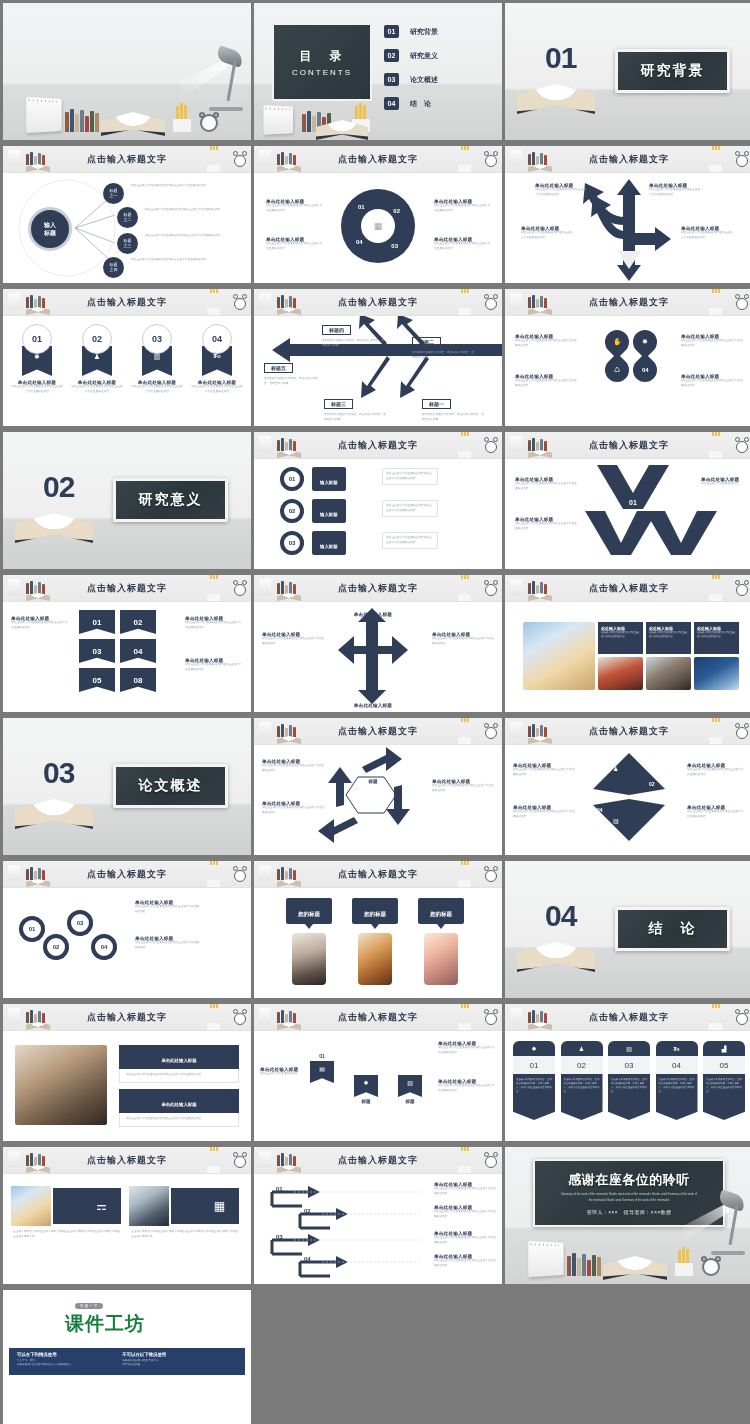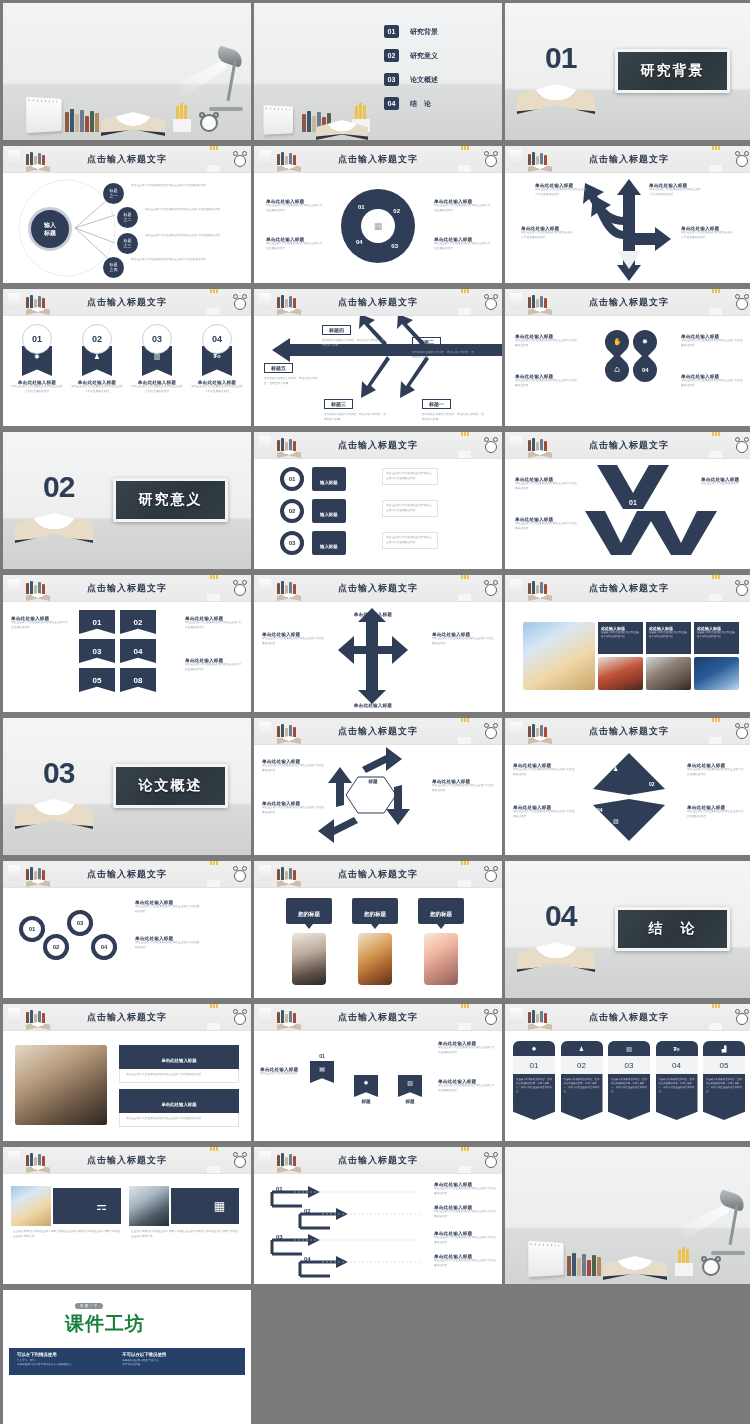--- a/index.html
+++ b/index.html
@@ -186,20 +186,24 @@
       <div class="clock">
         <div class="bell l"></div>
           <div class="bell r"></div>
           <div class="face"></div>
       </div>
     </div>
   </div>
 
   <div class="slide">
     <div class="scene">
+      <div style="position:absolute;left:18px;top:20px;width:100px;height:78px;background:linear-gradient(135deg,#39434a,#2c363d);border:2px solid #f3f3f3;display:flex;flex-direction:column;align-items:center;justify-content:center;">
+        <div style="color:#fff;font-size:12px;font-weight:bold;letter-spacing:3px">目　录</div>
+        <div style="color:#fff;font-size:8px;letter-spacing:2px;margin-top:3px">CONTENTS</div>
+      </div>
       <div style="position:absolute;right:12px;top:22px;width:106px;display:flex;flex-direction:column;gap:11px">
         <div style="display:flex;align-items:center;gap:11px">
           <span class="navy" style="width:15px;height:13px;border-radius:2px;display:flex;align-items:center;justify-content:center;color:#fff;font-size:7px;font-weight:bold">01</span>
           <span style="font-size:7px;font-weight:bold;color:#2f3d57">研究背景</span>
         </div>
         <div style="display:flex;align-items:center;gap:11px">
           <span class="navy" style="width:15px;height:13px;border-radius:2px;display:flex;align-items:center;justify-content:center;color:#fff;font-size:7px;font-weight:bold">02</span>
           <span style="font-size:7px;font-weight:bold;color:#2f3d57">研究意义</span>
         </div>
         <div style="display:flex;align-items:center;gap:11px">
@@ -1443,20 +1447,25 @@
         </div>
       <div style="position:absolute;right:6px;top:80px;width:62px">
         <div class="ph-title">单击此处输入标题</div>
         <div class="ph-body">请在这里输入您的主要叙述内容请在这里输入您的主要叙述内容</div>
         </div>
     </div>
   </div>
 
   <div class="slide">
     <div class="scene">
+      <div class="board">
+        <div class="board-title">感谢在座各位的聆听</div>
+        <div class="board-sub">Summary of the work of the minimalist Nordic wind work of the minimalist Nordic wind Summary of the work of the minimalist Nordic wind Summary of the work of the minimalist</div>
+        <div class="board-authors">答辩人：×××　指导老师：×××教授</div>
+      </div>
       <div class="lamp">
         <div class="beam"></div>
           <div class="head"></div>
           <div class="arm"></div>
           <div class="base"></div>
         </div>
       <div class="notepad"></div>
       <div class="books">
         <i style="height:20px;background:#8d5a46"></i>
           <i style="height:23px;background:#3f5670"></i>

